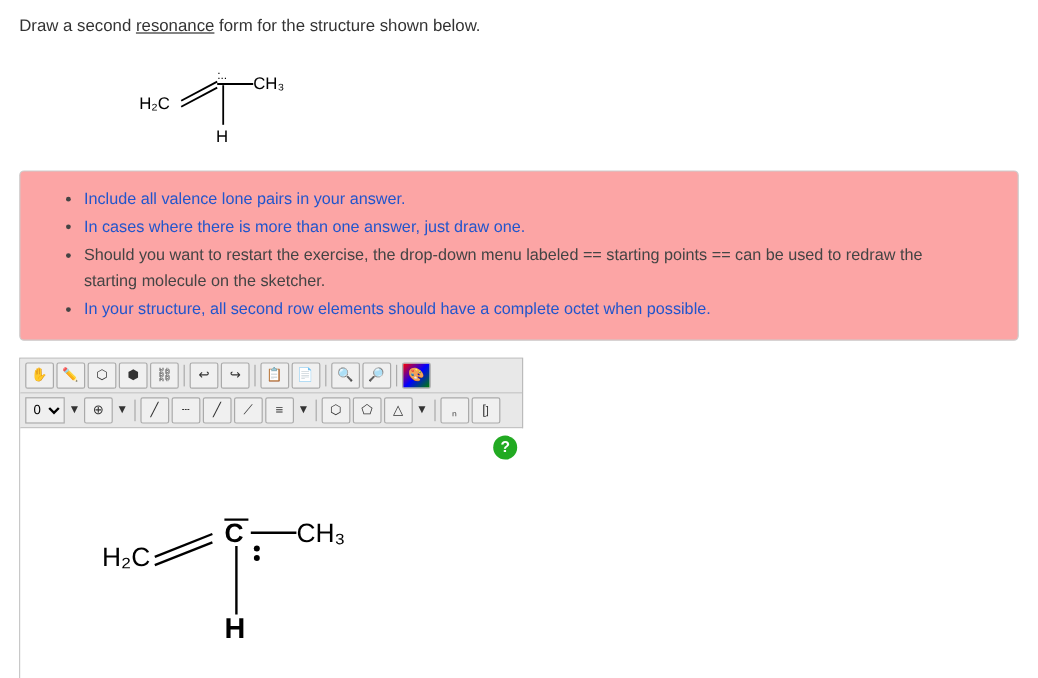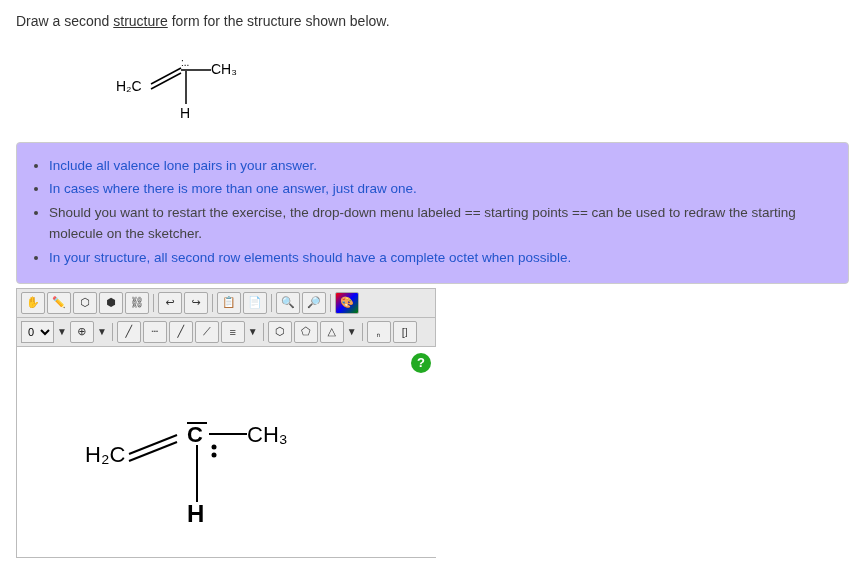--- a/index.html
+++ b/index.html
@@ -22,24 +22,24 @@
       text-decoration: underline;
       color: #333;
     }
     .molecule-display {
       margin: 8px 0 16px 80px;
       position: relative;
       height: 80px;
     }
     .hints-box {
       border: 1px solid #ccc;
-      background: #c4b5fd;
+      background: #fca5a5;
       border-radius: 4px;
-      padding: 12px 12px;
-      margin-bottom: 4px;
+      padding: 12px 33px;
+      margin-bottom: 14px;
       line-height: 1.6;
     }
     .hints-box ul {
       list-style: disc;
       padding-left: 20px;
     }
     .hints-box li {
       color: #444;
       margin-bottom: 2px;
       font-size: 13.5px;
@@ -119,21 +119,21 @@
       justify-content: center;
       cursor: pointer;
     }
     
     .mol-svg { overflow: visible; }
   </style>
 </head>
 <body>
 
 <p class="instruction-text">
-  Draw a second <span class="underline">structure</span> form for the structure shown below.
+  Draw a second <span class="underline">resonance</span> form for the structure shown below.
 </p>
 
 <div class="molecule-display">
   <svg width="200" height="80" class="mol-svg">
 
     <text x="20" y="45" font-size="14" font-family="Arial">H₂C</text>
 
     <line x1="55" y1="38" x2="85" y2="22" stroke="#000" stroke-width="1.5"></line>
     <line x1="55" y1="43" x2="85" y2="27" stroke="#000" stroke-width="1.5"></line>
 

